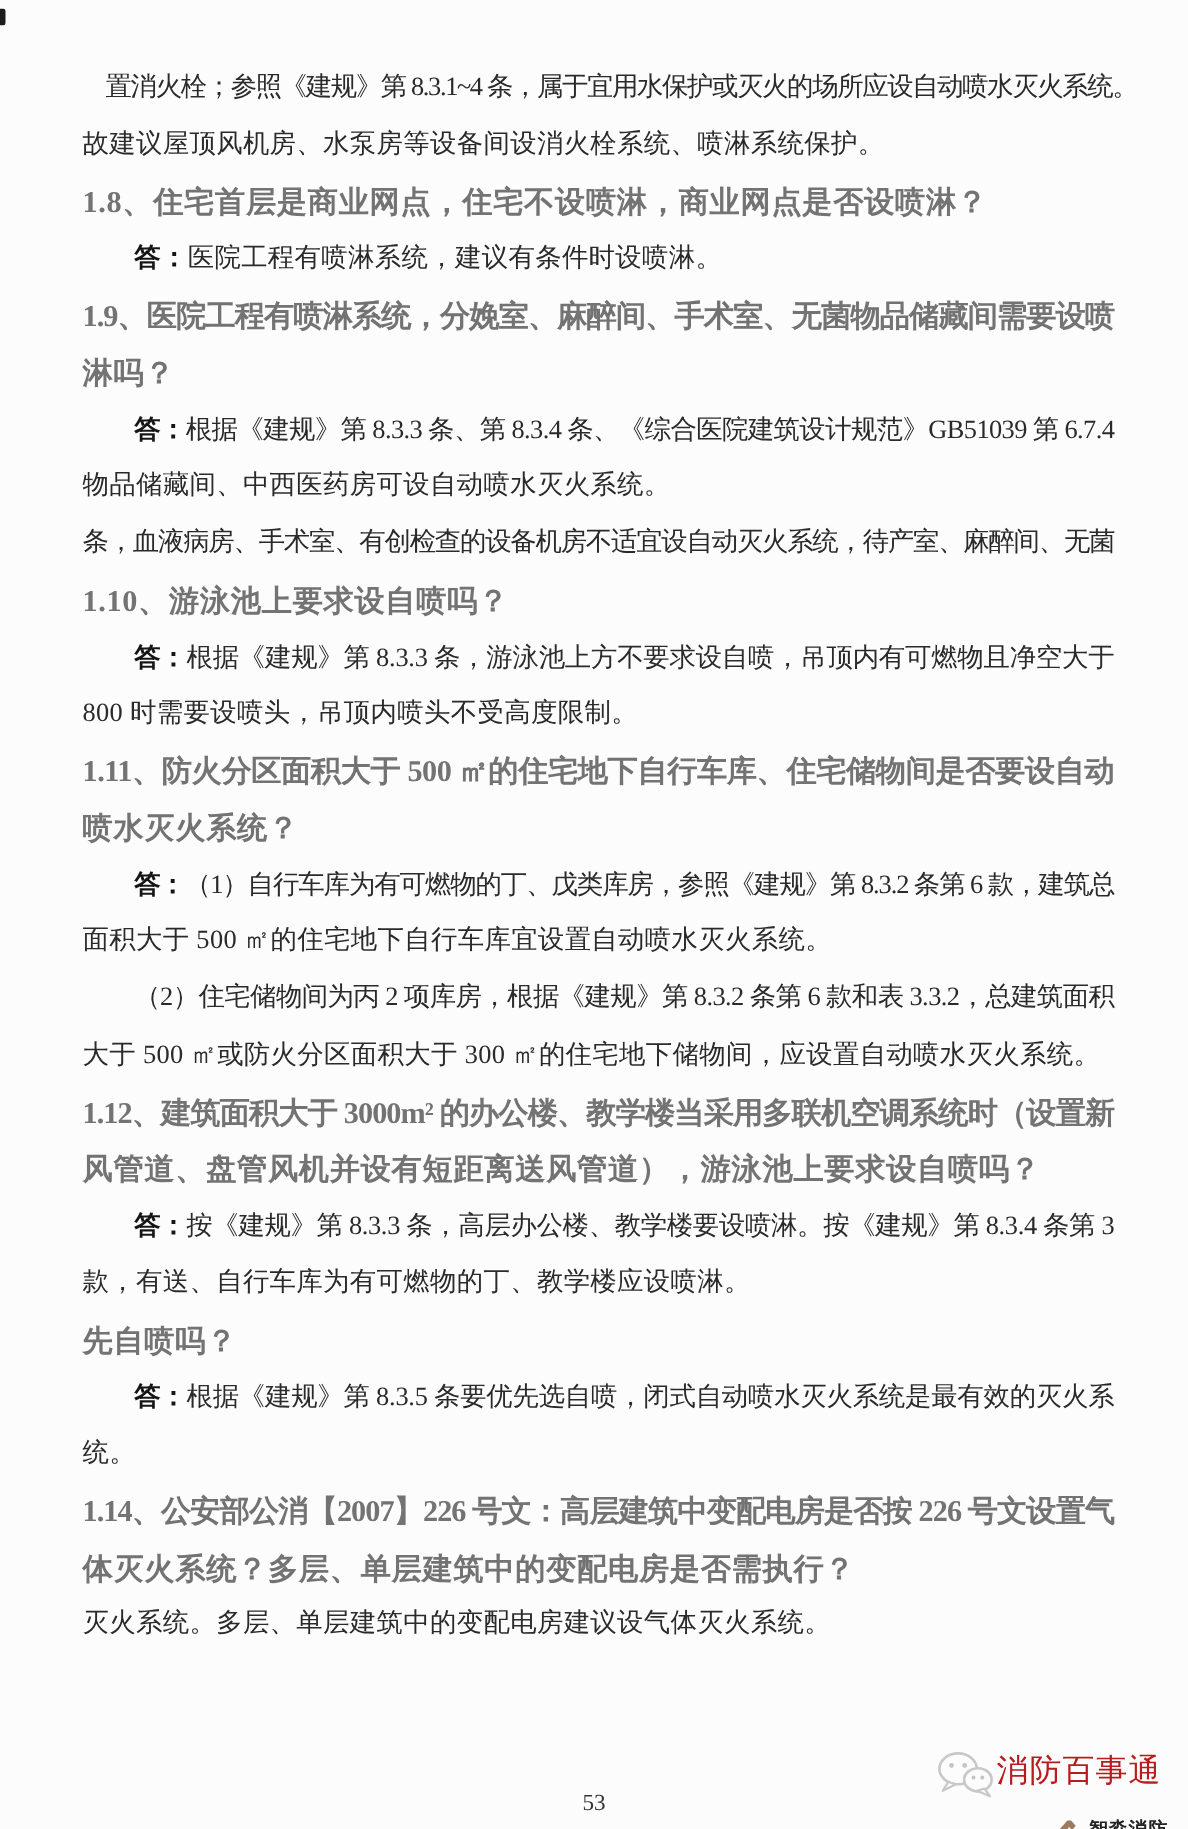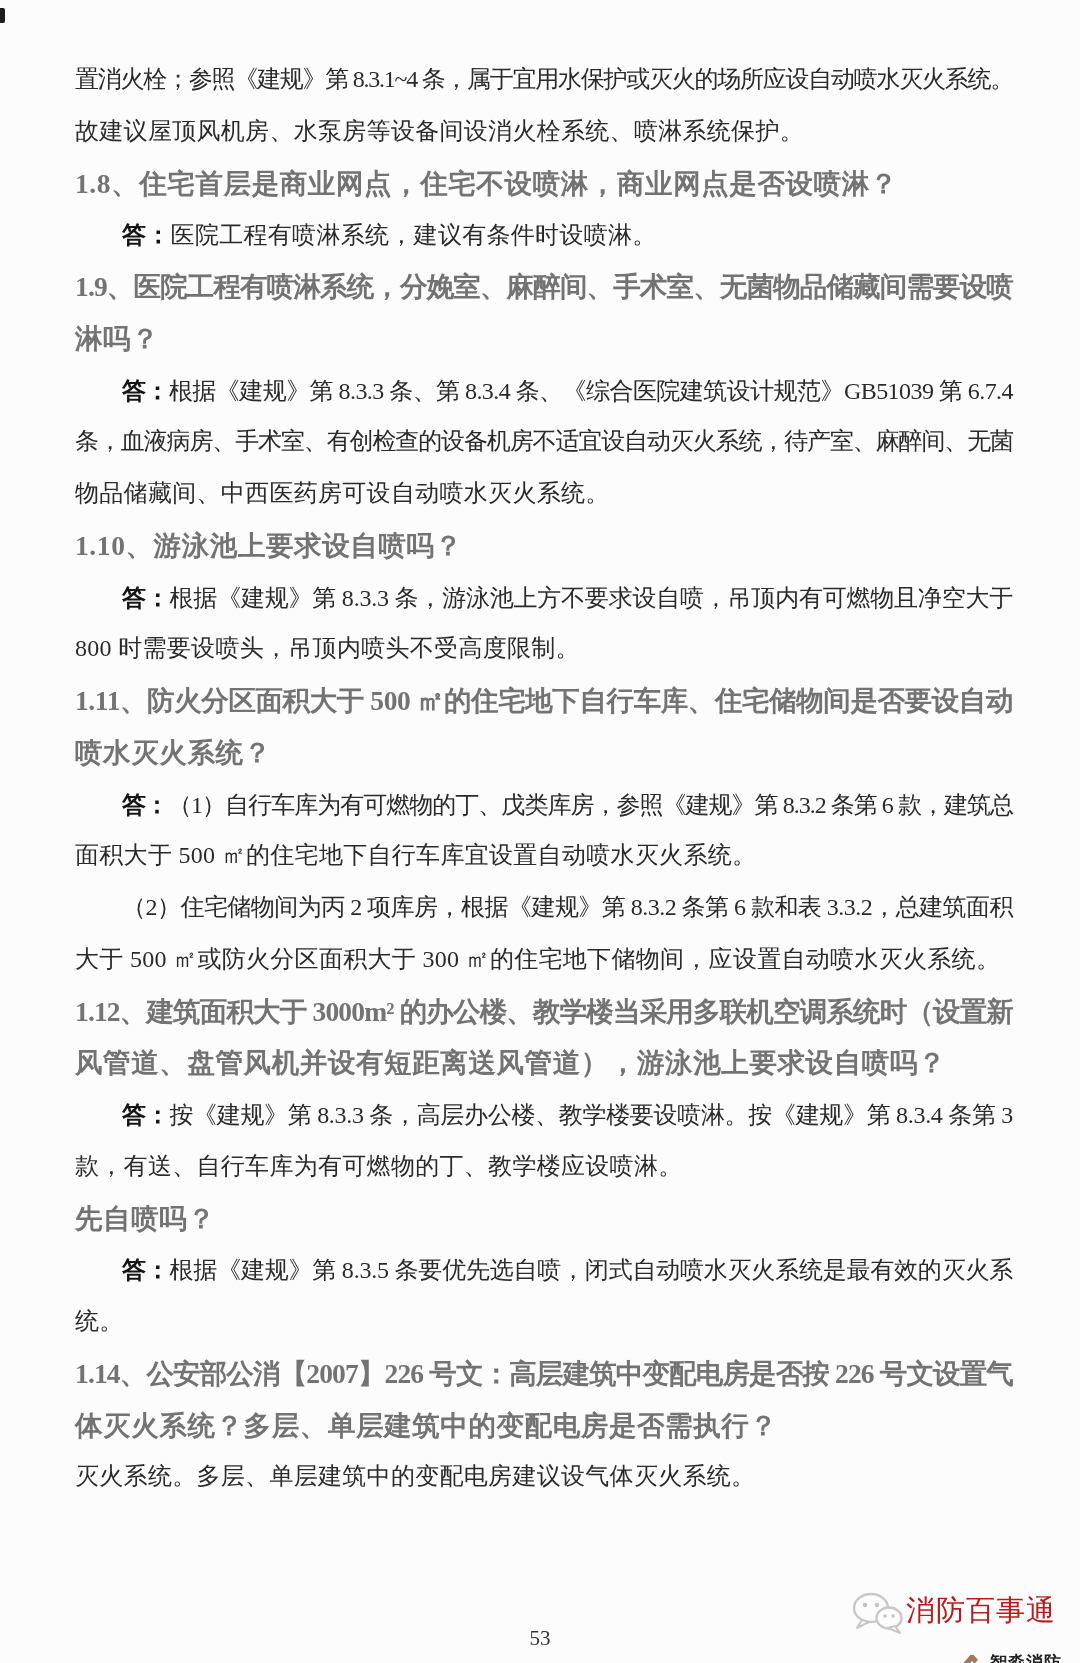--- a/index.html
+++ b/index.html
@@ -71,29 +71,29 @@
   }
 </style>
 </head>
 <body>
 
 <div class="page">
 
   <div class="corner-mark"></div>
 
   <div class="doc">
-      <div class="line body justify" style="letter-spacing: -1.25519px;"><span>置消火栓；参照《建规》第 8.3.1~4 条，属于宜用水保护或灭火的场所应设自动喷水灭火系统。</span></div>
+      <div class="line body justify" style="letter-spacing: -1.25519px; margin-left: 21px;"><span>置消火栓；参照《建规》第 8.3.1~4 条，属于宜用水保护或灭火的场所应设自动喷水灭火系统。</span></div>
       <div class="line body"><span>故建议屋顶风机房、水泵房等设备间设消火栓系统、喷淋系统保护。</span></div>
       <div class="line question"><span>1.8、住宅首层是商业网点，住宅不设喷淋，商业网点是否设喷淋？</span></div>
       <div class="line body indent"><span class="ans-label">答：</span><span>医院工程有喷淋系统，建议有条件时设喷淋。</span></div>
       <div class="line question justify" style="letter-spacing: -0.848057px;"><span>1.9、医院工程有喷淋系统，分娩室、麻醉间、手术室、无菌物品储藏间需要设喷</span></div>
       <div class="line question"><span>淋吗？</span></div>
       <div class="line body indent justify" style="letter-spacing: -0.551989px;"><span class="ans-label">答：</span><span>根据《建规》第 8.3.3 条、第 8.3.4 条、《综合医院建筑设计规范》GB51039 第 6.7.4</span></div>
+      <div class="line body"><span>物品储藏间、中西医药房可设自动喷水灭火系统。</span></div>
       <div class="line body justify" style="letter-spacing: -1.12226px;"><span>条，血液病房、手术室、有创检查的设备机房不适宜设自动灭火系统，待产室、麻醉间、无菌</span></div>
-      <div class="line body"><span>物品储藏间、中西医药房可设自动喷水灭火系统。</span></div>
       <div class="line question"><span>1.10、游泳池上要求设自喷吗？</span></div>
       <div class="line body indent justify" style="letter-spacing: -0.214509px;"><span class="ans-label">答：</span><span>根据《建规》第 8.3.3 条，游泳池上方不要求设自喷，吊顶内有可燃物且净空大于</span></div>
       <div class="line body"><span>800 时需要设喷头，吊顶内喷头不受高度限制。</span></div>
       <div class="line question justify" style="letter-spacing: -0.402734px;"><span>1.11、防火分区面积大于 500 ㎡的住宅地下自行车库、住宅储物间是否要设自动</span></div>
       <div class="line question"><span>喷水灭火系统？</span></div>
       <div class="line body indent justify" style="letter-spacing: -0.978533px;"><span class="ans-label">答：</span><span>（1）自行车库为有可燃物的丁、戊类库房，参照《建规》第 8.3.2 条第 6 款，建筑总</span></div>
       <div class="line body"><span>面积大于 500 ㎡的住宅地下自行车库宜设置自动喷水灭火系统。</span></div>
       <div class="line body indent justify" style="letter-spacing: -0.529657px;"><span>（2）住宅储物间为丙 2 项库房，根据《建规》第 8.3.2 条第 6 款和表 3.3.2，总建筑面积</span></div>
       <div class="line body"><span>大于 500 ㎡或防火分区面积大于 300 ㎡的住宅地下储物间，应设置自动喷水灭火系统。</span></div>
       <div class="line question justify" style="letter-spacing: -0.834152px;"><span>1.12、建筑面积大于 3000m² 的办公楼、教学楼当采用多联机空调系统时（设置新</span></div>

